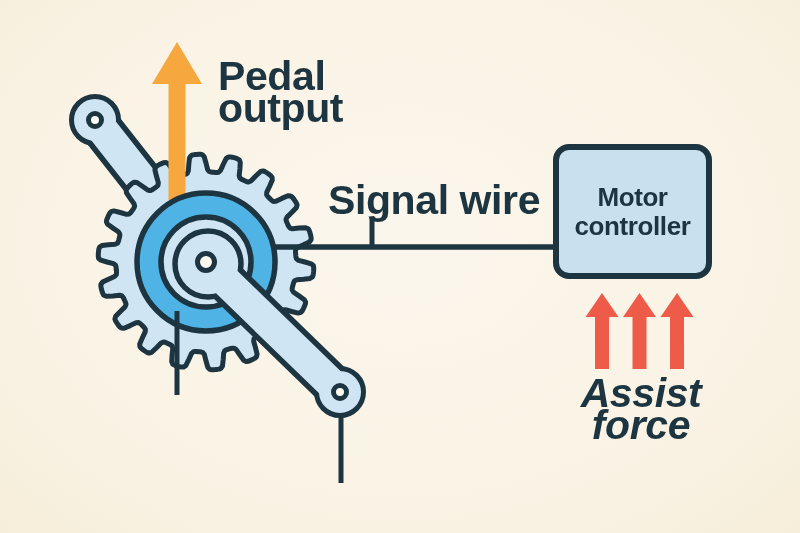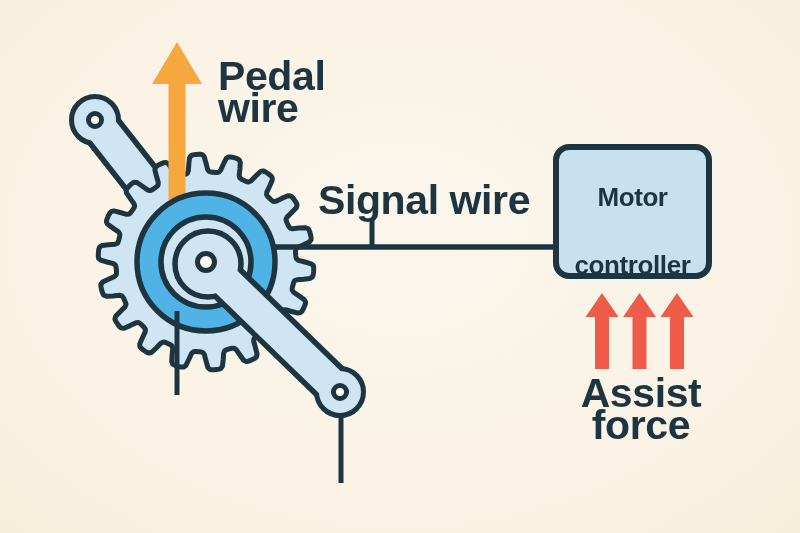--- a/index.html
+++ b/index.html
@@ -32,21 +32,21 @@
 
   .label {
     position: absolute;
     color: var(--c-text, #1c3541);
     font-weight: 700;
     font-size: 41px;
     line-height: 32px;
     letter-spacing: -0.4px;
     white-space: nowrap;
   }
-  .label-assist { text-align: center; transform: translateX(-50%); }
+  .label-assist { text-align: center; transform: translateX(-50%); font-style: italic; }
 
   .motor-box {
     position: absolute;
     left: 553px; top: 144px;
     width: 159px; height: 135px;
     box-sizing: border-box;
     background: var(--c-box, #c8e1ef);
     border: 6px solid var(--c-outline, #1c3541);
     border-radius: 16px;
     display: flex;
@@ -54,21 +54,20 @@
     align-items: center;
     justify-content: center;
   }
   .motor-box .box-line {
     color: var(--c-text, #1c3541);
     font-weight: 700;
     font-size: 26px;
     line-height: 29px;
     letter-spacing: -0.4px;
     white-space: nowrap;
-    margin-top: 39px;
   }
 </style>
 </head>
 <body>
 
 <div class="stage">
 
   <svg width="800" height="533" viewBox="0 0 800 533">
     <defs>
       <polygon id="assistArrow" points="0,0 16.5,24 7,24 7,76 -7,76 -7,24 -16.5,24"></polygon>
@@ -107,24 +106,24 @@
 
     <g>
       <use href="#assistArrow" class="red-arrow" transform="translate(602,293)"></use>
       <use href="#assistArrow" class="red-arrow" transform="translate(639.5,293)"></use>
       <use href="#assistArrow" class="red-arrow" transform="translate(677,293)"></use>
     </g>
   </svg>
 
   <div class="label" style="left:218px; top:60px">
     <div>Pedal</div>
-    <div>wire</div>
+    <div>output</div>
   </div>
 
-  <div class="label" style="left:318px; top:184px">Signal wire</div>
+  <div class="label" style="left:328px; top:184px">Signal wire</div>
 
 
   <div class="motor-box">
     <div class="box-line">Motor</div>
     <div class="box-line">controller</div>
   </div>
 
   <div class="label label-assist" style="left:641px; top:377px">
     <div>Assist</div>
     <div>force</div>

